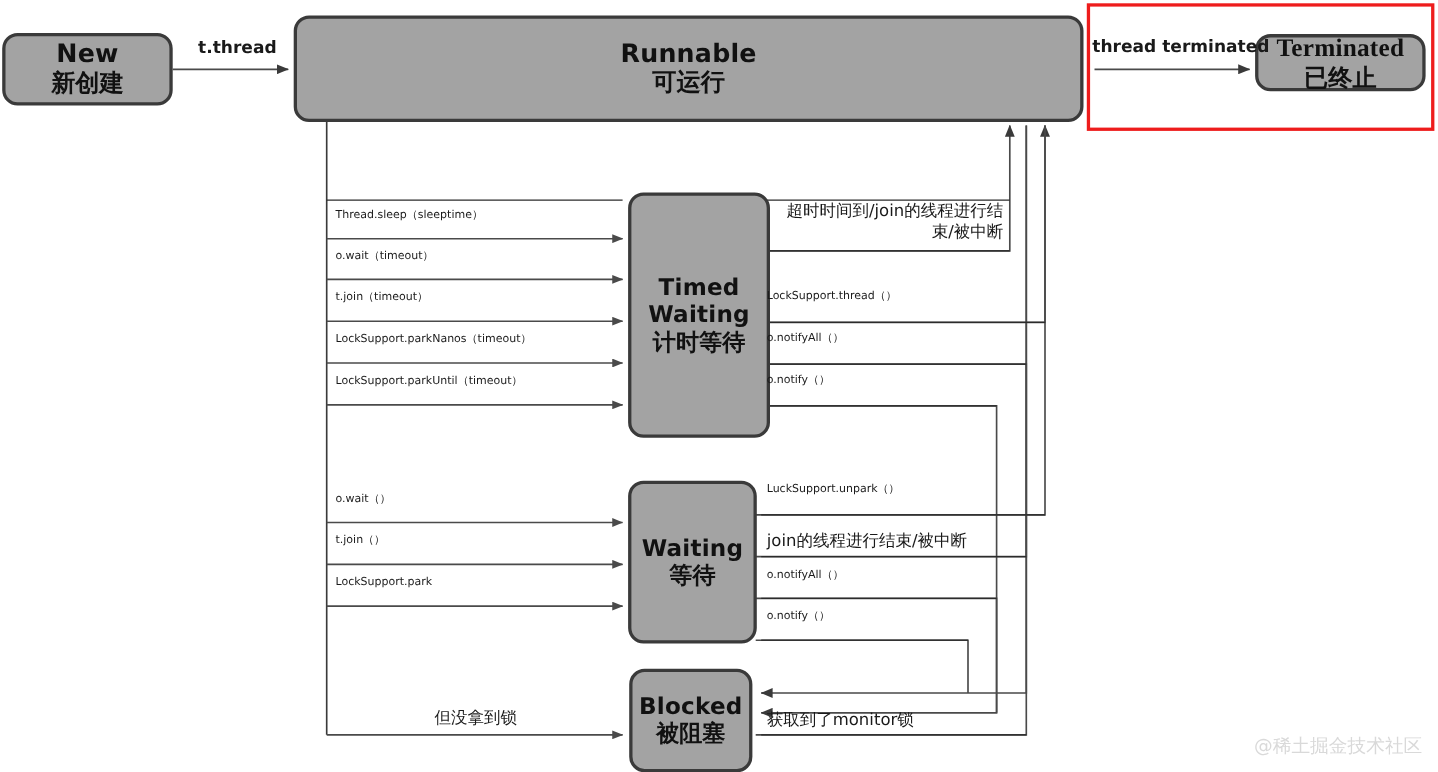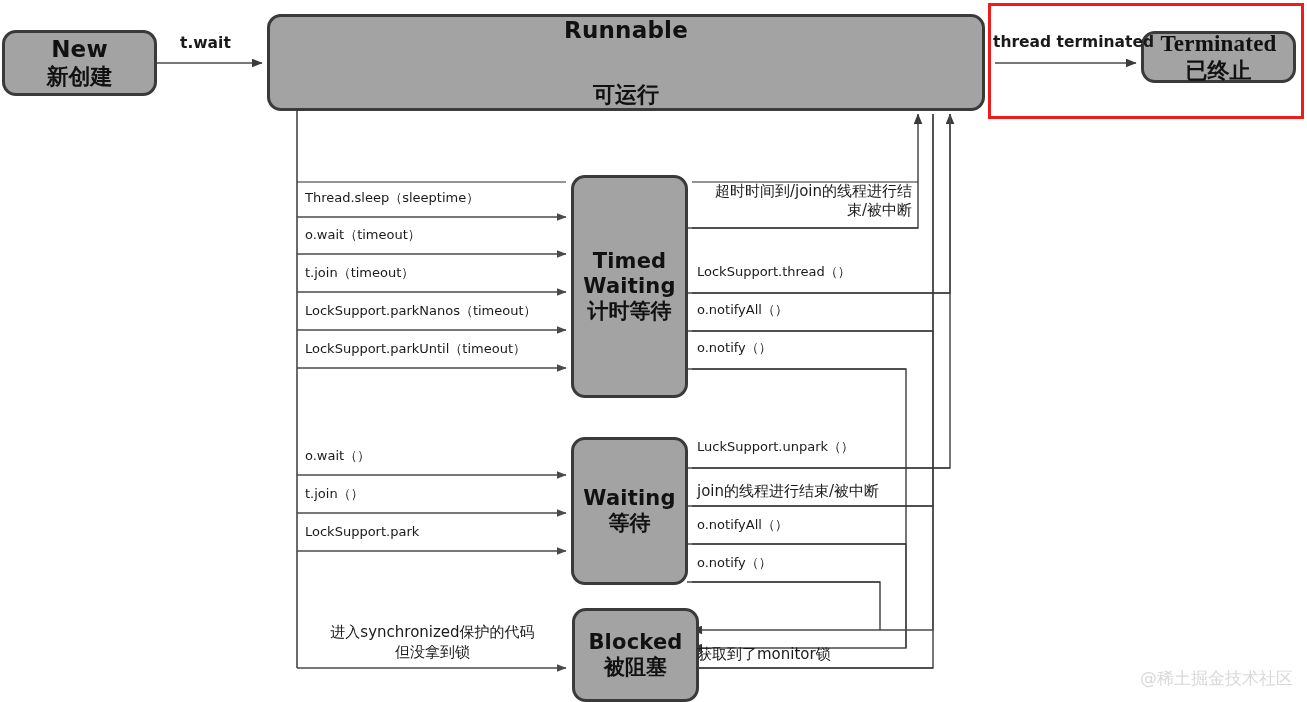--- a/index.html
+++ b/index.html
@@ -16,21 +16,21 @@
     border:3px solid #3a3a3a;border-radius:14px;background:#a3a3a3;
     display:flex;flex-direction:column;align-items:center;justify-content:center;
     text-align:center;line-height:1.18;
   }
   .state-en{font-weight:bold;font-size:23px;letter-spacing:.2px;color:#111;}
   .state-cn{font-weight:bold;font-size:22px;color:#111;}
   .state-box.narrow .state-en{font-size:21px;}
   .state-box.narrow .state-cn{font-size:21px;}
 
   .edge-label{
-    position:absolute;font-size:13px;color:#1a1a1a;white-space:nowrap;
+    position:absolute;font-size:10px;color:#1a1a1a;white-space:nowrap;
     line-height:1.25;
   }
   .edge-label.cn{font-size:15px;}
   .edge-label.center{text-align:center;white-space:normal;}
   .edge-label.bold{font-weight:bold;font-size:15.5px;}
 
   .redbox{
     position:absolute;box-sizing:border-box;
     border:3px solid #ee1c1c;background:transparent;
   }
@@ -109,49 +109,49 @@
         <path d="M692,668 L933,668"></path>
       </g>
     </g>
   </svg>
 
   <div class="state-box" style="left:2px;top:30px;width:155px;height:66px;">
     <div class="state-en">New</div>
     <div class="state-cn">新创建</div>
   </div>
 
-  <div class="state-box" style="left:267px;top:14px;width:718px;height:97px;justify-content:space-between;">
+  <div class="state-box" style="left:267px;top:14px;width:718px;height:97px;">
     <div class="state-en">Runnable</div>
     <div class="state-cn">可运行</div>
   </div>
 
   <div class="state-box" style="left:1141px;top:31px;width:155px;height:52px;font-family:Liberation Serif, serif;">
     <div class="state-en">Terminated</div>
     <div class="state-cn">已终止</div>
   </div>
 
-  <div class="state-box narrow" style="left:571px;top:175px;width:117px;height:223px;">
+  <div class="state-box narrow" style="left:571px;top:175px;width:129px;height:223px;">
     <div class="state-en">Timed</div>
     <div class="state-en">Waiting</div>
     <div class="state-cn">计时等待</div>
   </div>
 
   <div class="state-box narrow" style="left:571px;top:437px;width:117px;height:148px;">
     <div class="state-en">Waiting</div>
     <div class="state-cn">等待</div>
   </div>
 
-  <div class="state-box narrow" style="left:572px;top:608px;width:127px;height:94px;">
+  <div class="state-box narrow" style="left:572px;top:608px;width:112px;height:94px;">
     <div class="state-en">Blocked</div>
     <div class="state-cn">被阻塞</div>
   </div>
 
   <div class="redbox" style="left:988px;top:3px;width:316px;height:116px;"></div>
 
-  <div class="edge-label bold" style="left:180px;top:34px;">t.wait</div>
+  <div class="edge-label bold" style="left:180px;top:34px;">t.thread</div>
 
   <div class="edge-label bold" style="left:993px;top:33px;">thread terminated</div>
 
   <div class="edge-label" style="left:305px;top:190px;">Thread.sleep（sleeptime）</div>
   <div class="edge-label" style="left:305px;top:227px;">o.wait（timeout）</div>
   <div class="edge-label" style="left:305px;top:265px;">t.join（timeout）</div>
   <div class="edge-label" style="left:305px;top:303px;">LockSupport.parkNanos（timeout）</div>
   <div class="edge-label" style="left:305px;top:341px;">LockSupport.parkUntil（timeout）</div>
 
   <div class="edge-label cn center" style="left:696px;top:182px;width:216px;text-align:right;">超时时间到/join的线程进行结束/被中断</div>
@@ -161,20 +161,19 @@
 
   <div class="edge-label" style="left:305px;top:448px;">o.wait（）</div>
   <div class="edge-label" style="left:305px;top:486px;">t.join（）</div>
   <div class="edge-label" style="left:305px;top:524px;">LockSupport.park</div>
 
   <div class="edge-label" style="left:697px;top:439px;">LuckSupport.unpark（）</div>
   <div class="edge-label cn" style="left:697px;top:482px;">join的线程进行结束/被中断</div>
   <div class="edge-label" style="left:697px;top:517px;">o.notifyAll（）</div>
   <div class="edge-label" style="left:697px;top:555px;">o.notify（）</div>
 
-  <div class="edge-label cn center" style="left:305px;top:623px;width:255px;">进入synchronized保护的代码</div>
   <div class="edge-label cn center" style="left:305px;top:643px;width:255px;">但没拿到锁</div>
 
   <div class="edge-label cn" style="left:697px;top:645px;">获取到了monitor锁</div>
 
   <div class="watermark">@稀土掘金技术社区</div>
 
 </div>
 
 </body></html>

